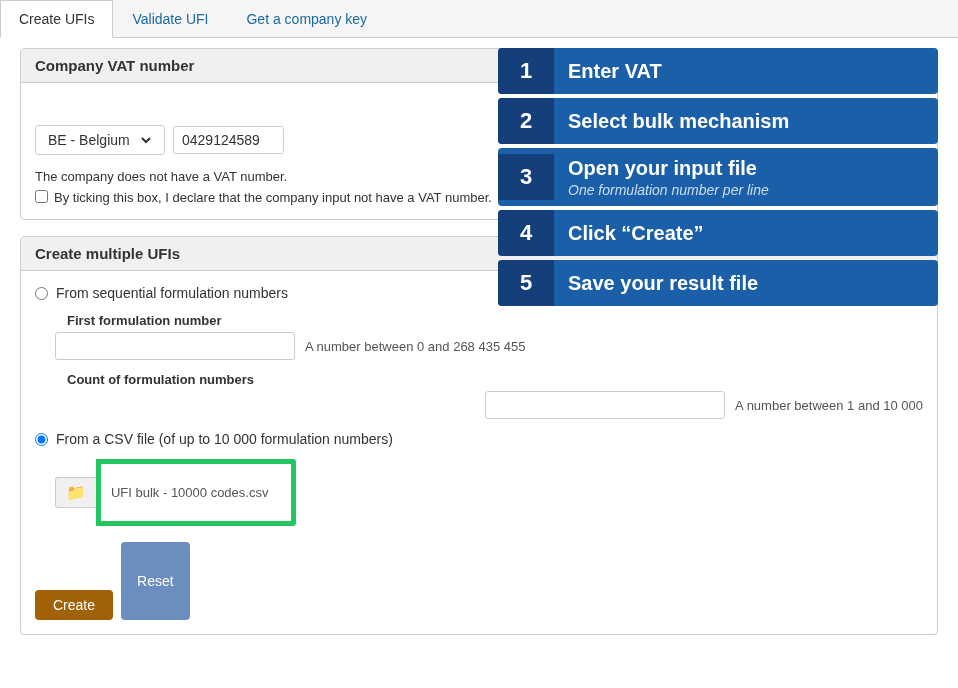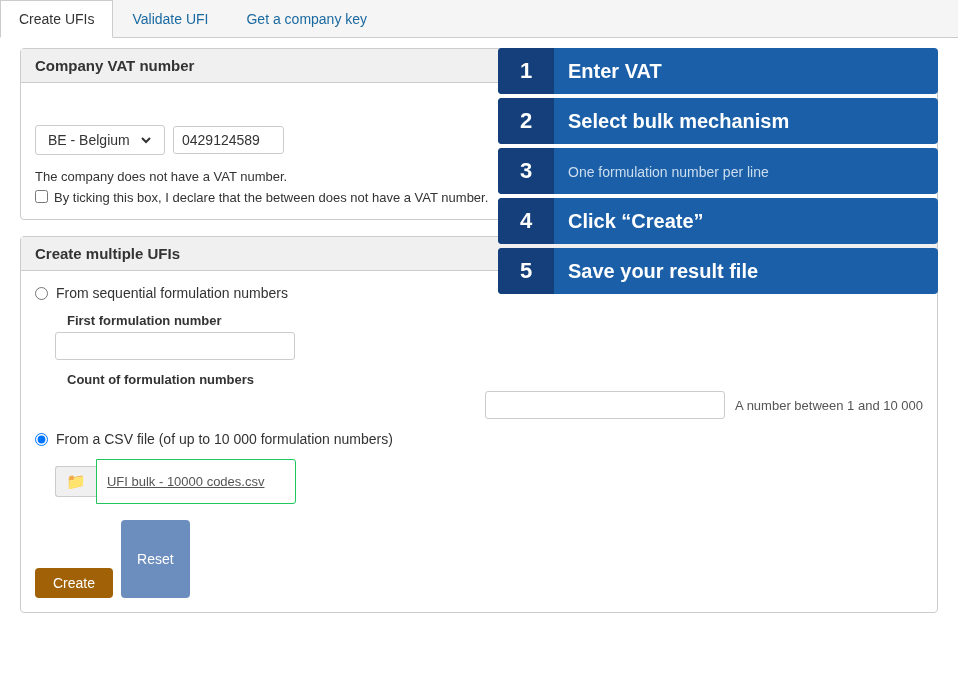--- a/index.html
+++ b/index.html
@@ -153,28 +153,27 @@
     .file-icon-btn {
       background: #f0f0f0;
       border: 1px solid #ccc;
       border-right: none;
       padding: 5px 10px;
       cursor: pointer;
       font-size: 16px;
       border-radius: 3px 0 0 3px;
     }
     .file-name-display {
-      border: 1px solid #22c55e;
+      border: 5px solid #22c55e;
       border-radius: 0 3px 3px 0;
-      padding: 14px 10px;
+      padding: 21px 10px;
       font-size: 13px;
       color: #555;
       background: #fff;
       min-width: 200px;
-      text-decoration: underline;
     }
 
     
     .action-buttons {
       display: flex;
       gap: 8px;
       margin-top: 16px;
     }
     .btn-primary {
       background: #a16207;
@@ -228,20 +227,21 @@
       padding: 8px 14px;
       flex: 1;
     }
     .step-title {
       font-size: 20px;
       font-weight: bold;
       line-height: 1.2;
     }
     .step-subtitle {
       font-size: 14px;
+      font-style: italic;
       color: #cde;
       margin-top: 2px;
     }
   </style>
 </head>
 <body>
 
 <div class="tabs">
   <div class="tab active">Create UFIs</div>
   <div class="tab">Validate UFI</div>
@@ -259,20 +259,21 @@
     </div>
     <div class="step-item">
       <div class="step-number">2</div>
       <div class="step-content">
         <div class="step-title">Select bulk mechanism</div>
       </div>
     </div>
     <div class="step-item">
       <div class="step-number">3</div>
       <div class="step-content">
+        <div class="step-title">Open your input file</div>
         <div class="step-subtitle">One formulation number per line</div>
       </div>
     </div>
     <div class="step-item">
       <div class="step-number">4</div>
       <div class="step-content">
         <div class="step-title">Click “Create”</div>
       </div>
     </div>
     <div class="step-item">
@@ -290,38 +291,39 @@
         <div class="country-select">
           <select>
             <option>BE - Belgium</option>
           </select>
         </div>
         <input class="vat-input" type="text" value="0429124589" style="">
       </div>
       <div class="no-vat-text">The company does not have a VAT number.</div>
       <div class="no-vat-checkbox-row">
         <input type="checkbox" style="">
-        <span>By ticking this box, I declare that the between does not have a VAT number.</span>
+        <span>By ticking this box, I declare that the company input not have a VAT number.</span>
       </div>
     </div>
   </div>
 
   <div class="section">
     <div class="section-header">Create multiple UFIs</div>
     <div class="section-body">
 
       <div class="radio-row">
         <input type="radio" name="ufi-method" style="">
         <span>From sequential formulation numbers</span>
       </div>
 
       <div class="form-group">
         <div class="form-label">First formulation number</div>
         <div style="display:flex; align-items:center;">
           <input class="form-input" type="text" style="">
+          <span class="hint-text">A number between 0 and 268 435 455</span>
         </div>
       </div>
 
       <div class="form-group">
         <div class="form-label">Count of formulation numbers</div>
         <div style="display:flex; align-items:center;justify-content:flex-end;">
           <input class="form-input" type="text" style="">
           <span class="hint-text">A number between 1 and 10 000</span>
         </div>
       </div>

